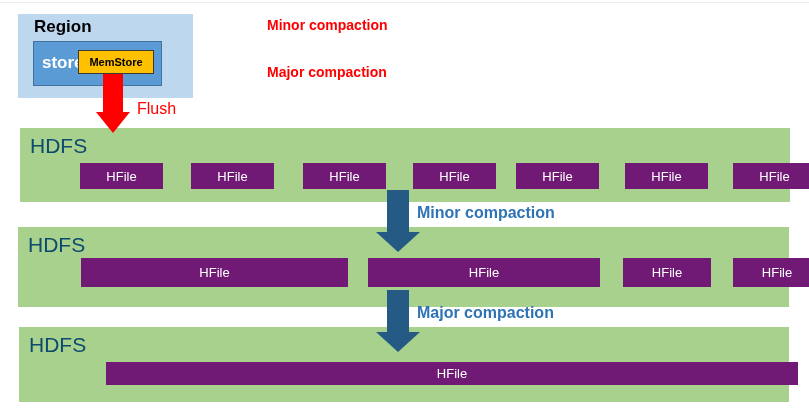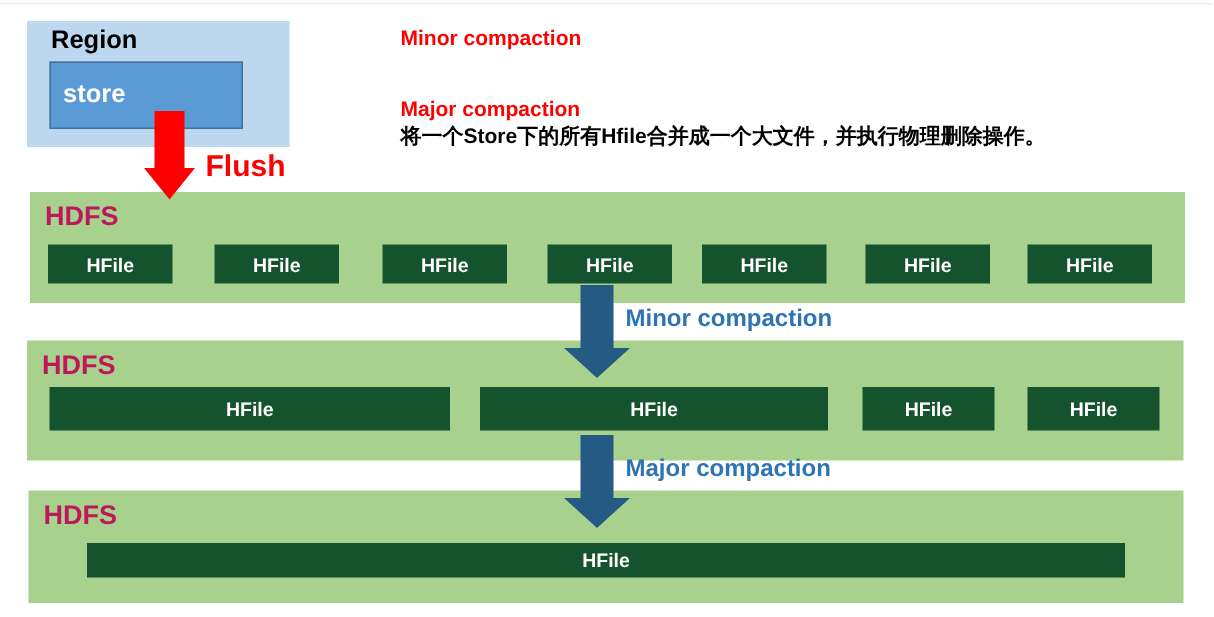--- a/index.html
+++ b/index.html
@@ -14,38 +14,38 @@
   .region-title{position:absolute;left:16px;top:3px;font-size:17px;font-weight:bold;color:#000;}
   .store-box{position:absolute;left:15px;top:27px;width:127px;height:43px;background:#5B9BD5;border:1px solid #41719C;}
   .store-label{position:absolute;left:8px;top:11px;font-size:17px;font-weight:bold;color:#ffffff;}
   .memstore-box{position:absolute;left:44px;top:8px;width:74px;height:22px;background:#FFC000;border:1px solid #3a3a3a;
     display:flex;align-items:center;justify-content:center;font-size:11px;font-weight:bold;color:#000;}
 
   
   .flush-shaft{position:absolute;left:103px;top:74px;width:20px;height:38px;background:#FF0000;z-index:2;}
   .flush-head{position:absolute;left:96px;top:112px;width:0;height:0;z-index:2;
     border-left:17px solid transparent;border-right:17px solid transparent;border-top:21px solid #FF0000;}
-  .flush-label{position:absolute;left:137px;top:100px;font-size:20px;font-weight:bold;color:#FF0000;z-index:2;}
+  .flush-label{position:absolute;left:137px;top:100px;font-size:16px;font-weight:normal;color:#FF0000;z-index:2;}
 
   
   .legend-title{position:absolute;font-size:14px;font-weight:bold;color:#FF0000;white-space:nowrap;}
   .legend-desc{position:absolute;font-size:14px;font-weight:bold;color:#000000;white-space:nowrap;}
   .minor-title{left:267px;top:17px;}
   .minor-desc{left:267px;top:35px;}
   .major-title{left:267px;top:64px;}
   .major-desc{left:267px;top:82px;}
 
   
   .band{position:absolute;background:#A9D18E;}
   .band1{left:20px;top:128px;width:770px;height:74px;}
   .band2{left:18px;top:227px;width:771px;height:80px;}
   .band3{left:19px;top:327px;width:770px;height:75px;}
-  .hdfs-label{position:absolute;left:10px;top:6px;font-size:18px;font-weight:bold;color:#be185d;}
-  .hfile{position:absolute;background:#14532d;color:#ffffff;font-size:13px;font-weight:bold;
-    display:flex;align-items:center;justify-content:center;}
+  .hdfs-label{position:absolute;left:10px;top:6px;font-size:21px;font-weight:normal;color:#0c4a6e;}
+  .hfile{position:absolute;background:#701a75;color:#ffffff;font-size:13px;font-weight:normal;
+    display:flex;align-items:center;justify-content:center;margin-left:48px;}
   .band1 .hfile{top:35px;height:26px;}
   .band2 .hfile{top:31px;height:29px;}
   .band3 .hfile{top:35px;height:23px;}
   .b1f1{left:12px;width:83px}.b1f2{left:123px;width:83px}.b1f3{left:235px;width:83px}
   .b1f4{left:345px;width:83px}.b1f5{left:448px;width:83px}.b1f6{left:557px;width:83px}
   .b1f7{left:665px;width:83px}
   .b2f1{left:15px;width:267px}.b2f2{left:302px;width:232px}.b2f3{left:557px;width:88px}.b2f4{left:667px;width:88px}
   .b3f1{left:39px;width:692px}
 
   
@@ -61,30 +61,30 @@
 </head>
 <body>
 
 <div class="canvas">
   <div class="topline"></div>
 
   <div class="region-box">
     <div class="region-title">Region</div>
     <div class="store-box">
       <span class="store-label">store</span>
+      <div class="memstore-box">MemStore</div>
     </div>
   </div>
 
   <div class="flush-shaft"></div>
   <div class="flush-head"></div>
   <div class="flush-label">Flush</div>
 
   <div class="legend-title minor-title">Minor compaction</div>
   <div class="legend-title major-title">Major compaction</div>
-  <div class="legend-desc major-desc">将一个Store下的所有Hfile合并成一个大文件，并执行物理删除操作。</div>
 
   <div class="band band1">
     <div class="hdfs-label">HDFS</div>
     <div class="hfile b1f1">HFile</div>
     <div class="hfile b1f2">HFile</div>
     <div class="hfile b1f3">HFile</div>
     <div class="hfile b1f4">HFile</div>
     <div class="hfile b1f5">HFile</div>
     <div class="hfile b1f6">HFile</div>
     <div class="hfile b1f7">HFile</div>

